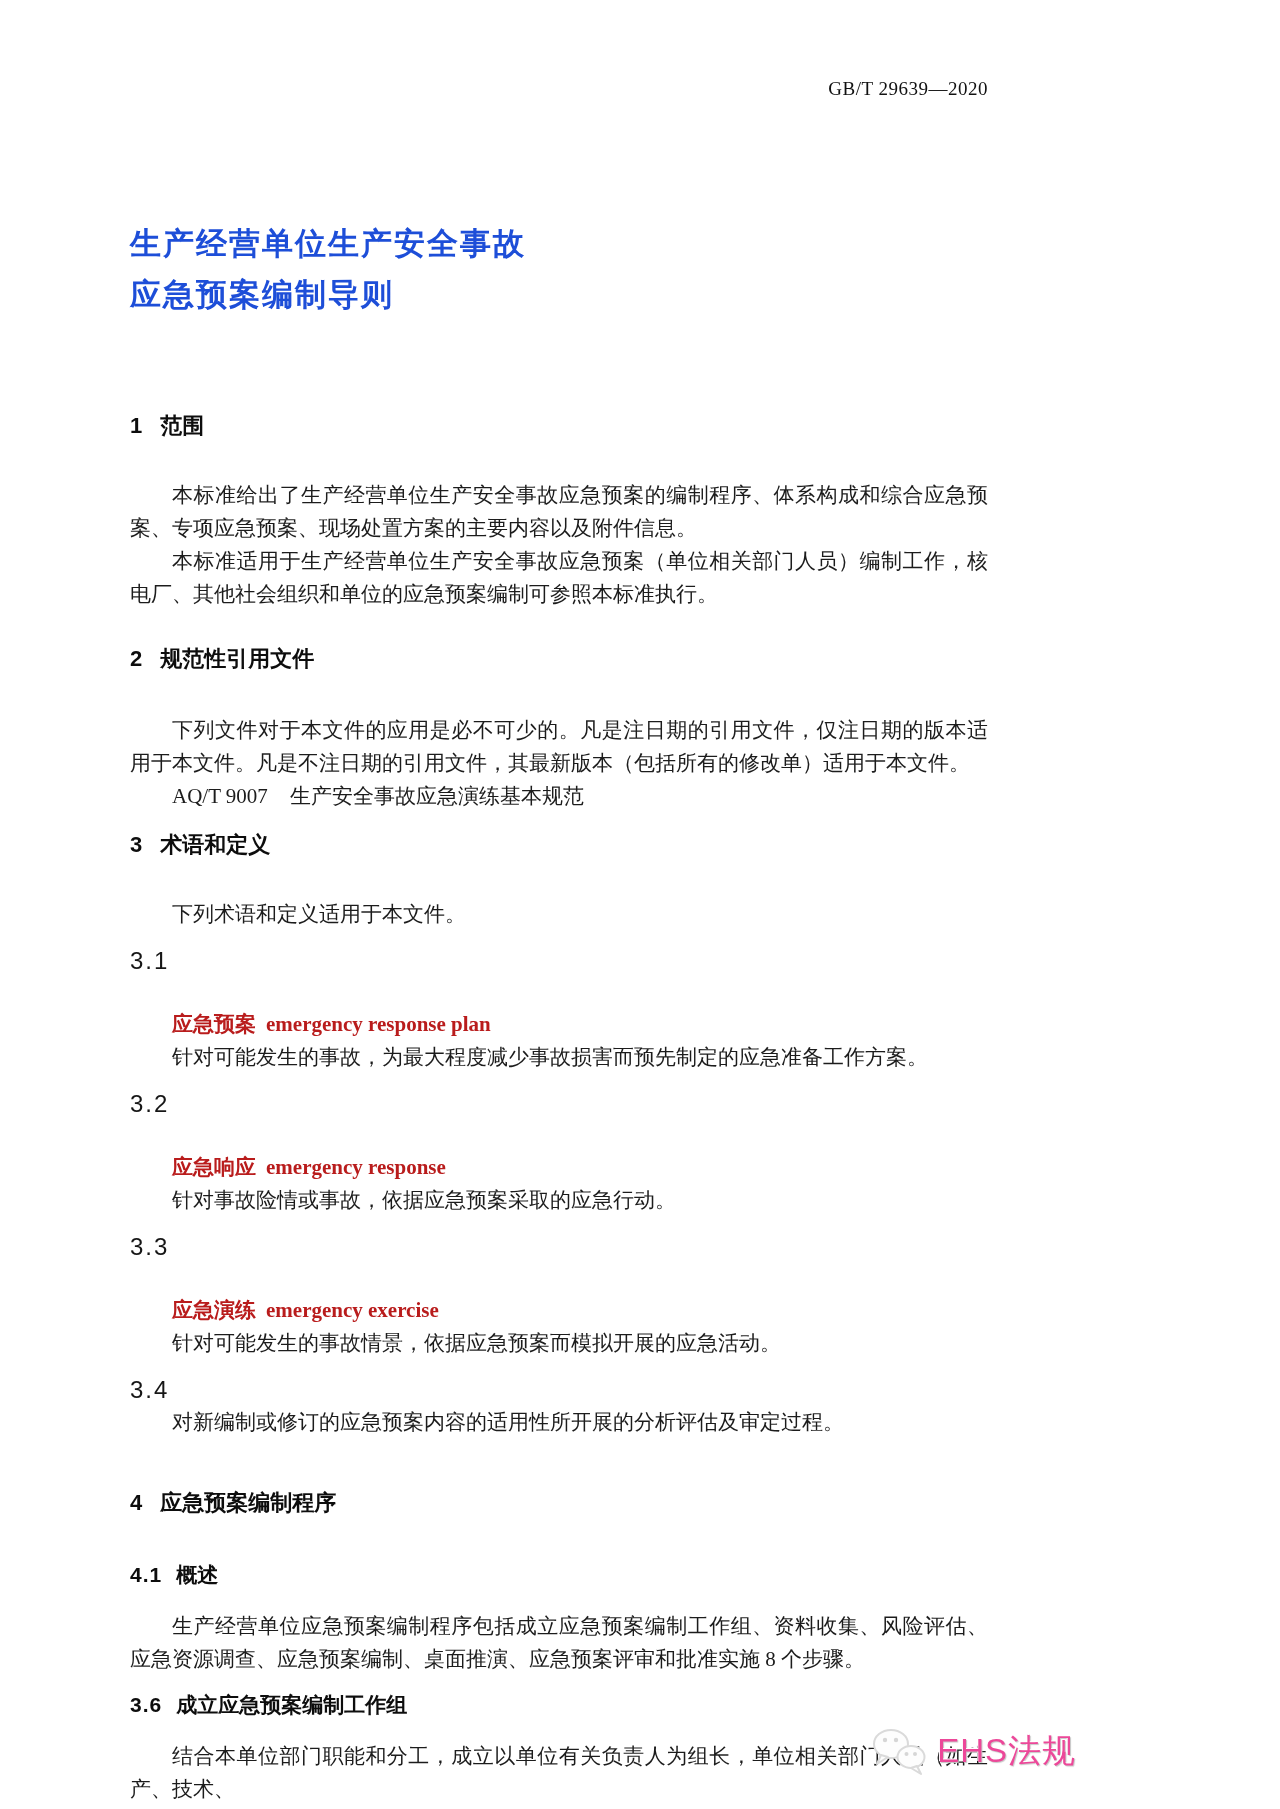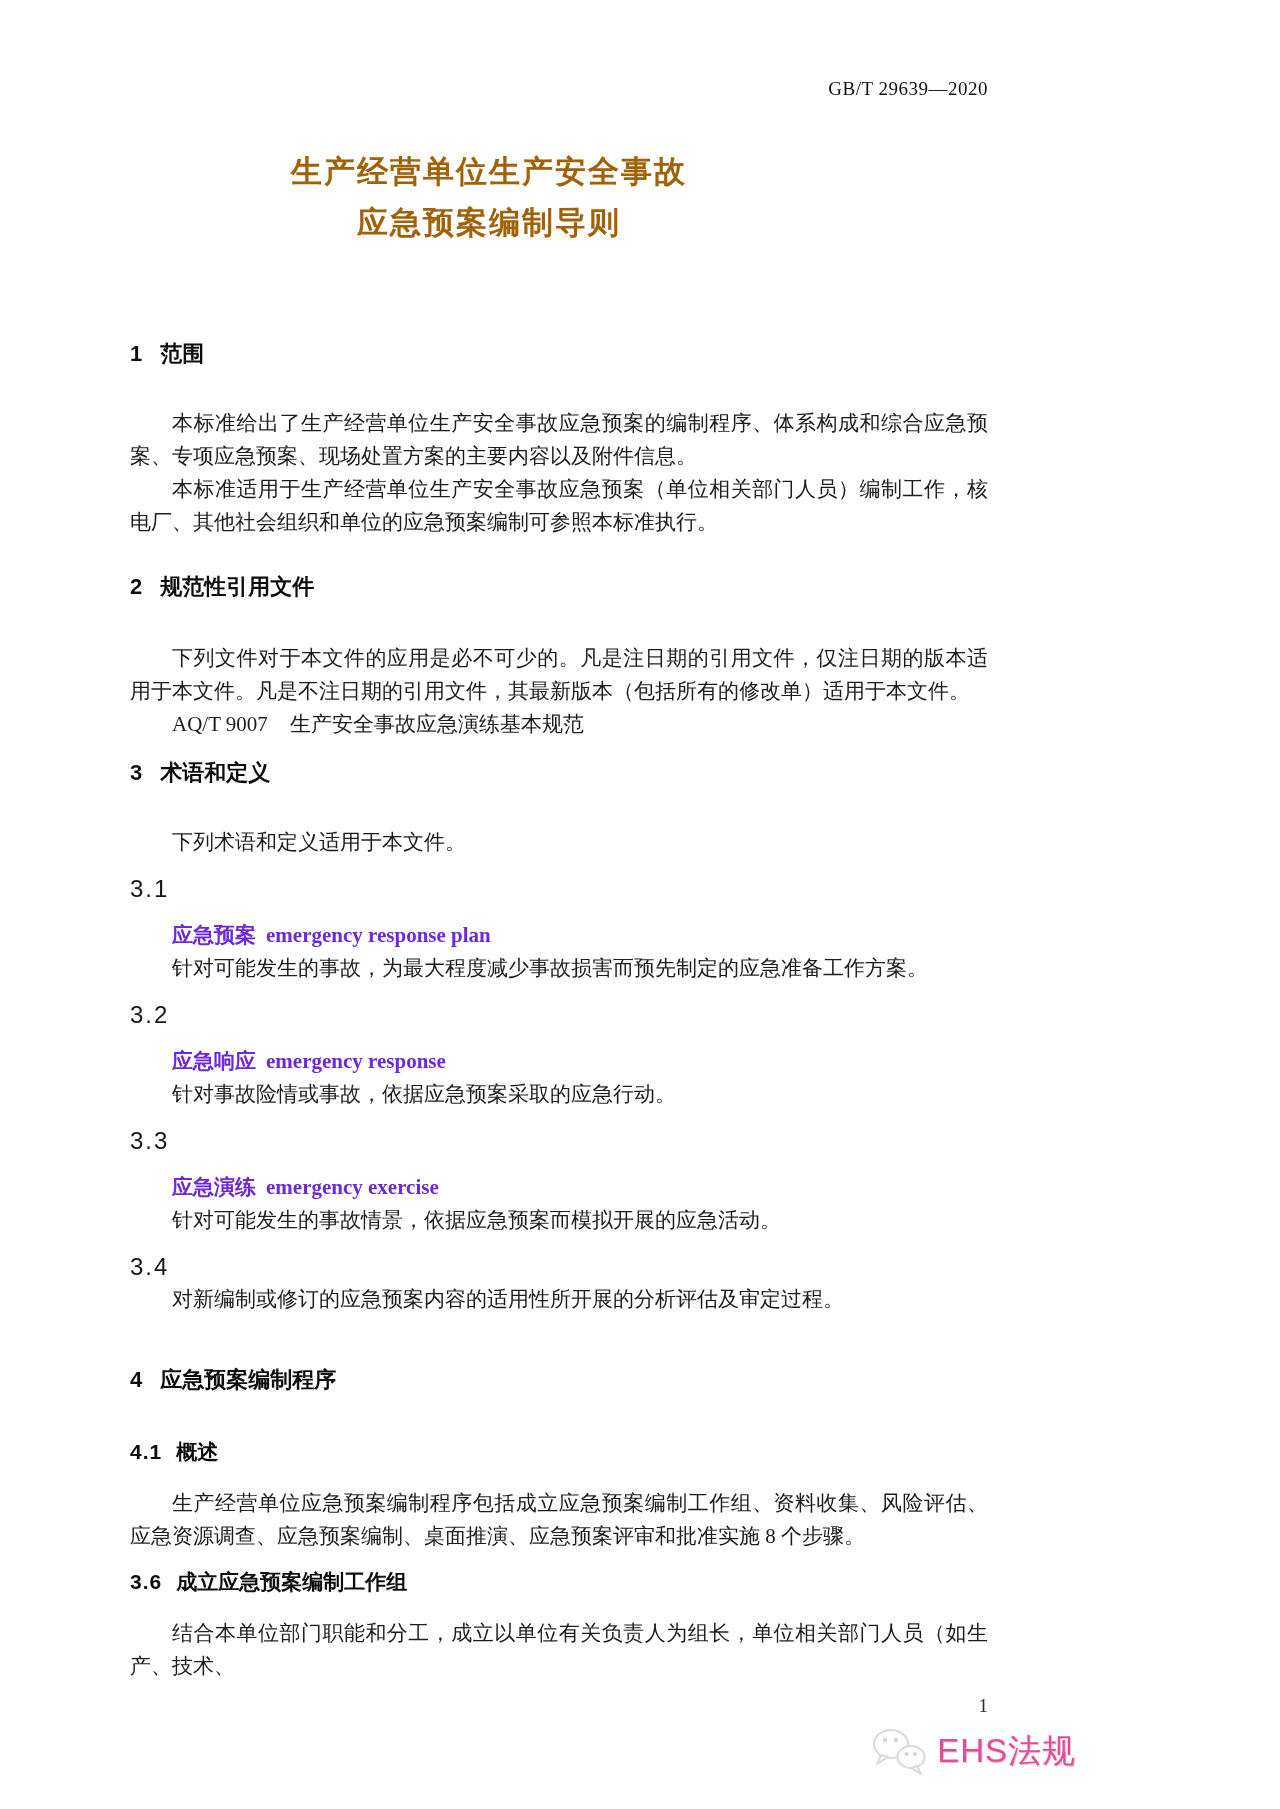--- a/index.html
+++ b/index.html
@@ -15,29 +15,28 @@
 
   .header-code{
     padding-top:78px;
     text-align:right;
     font-size:19px;
     letter-spacing:0.5px;
     color:#111;
   }
 
   .doc-title{
-    margin-top:46px;
+    margin-top:118px;
     margin-right:140px;
-    text-align:center;
     font-family:"Liberation Sans","DejaVu Sans",sans-serif;
     font-weight:bold;
     font-size:31px;
     line-height:51px;
     letter-spacing:2px;
-    color:#a16207;
+    color:#1d4ed8;
   }
 
   .sec-head{
     font-family:"Liberation Sans","DejaVu Sans",sans-serif;
     font-weight:bold;
     font-size:22px;
     line-height:27px;
     color:#0d0d0d;
   }
   .sec-head .num{margin-right:18px;}
@@ -71,26 +70,26 @@
 
   .term-num{
     margin-top:13px;
     font-family:"Liberation Sans","DejaVu Sans",sans-serif;
     font-size:24px;
     line-height:33px;
     letter-spacing:2px;
     color:#161616;
   }
   .term-name{
-    margin-top:13px;
+    margin-top:30px;
     padding-left:2em;
     font-weight:bold;
     font-size:21px;
     line-height:33px;
-    color:#6d28d9;
+    color:#b91c1c;
   }
   .term-name .zh{font-family:"Liberation Sans","DejaVu Sans",sans-serif;margin-right:10px;}
   .term-name .en{font-family:"Liberation Serif","DejaVu Serif",serif;}
   .term-def{
     font-size:21px;
     line-height:33px;
     padding-left:2em;
     margin:0;
   }
 

